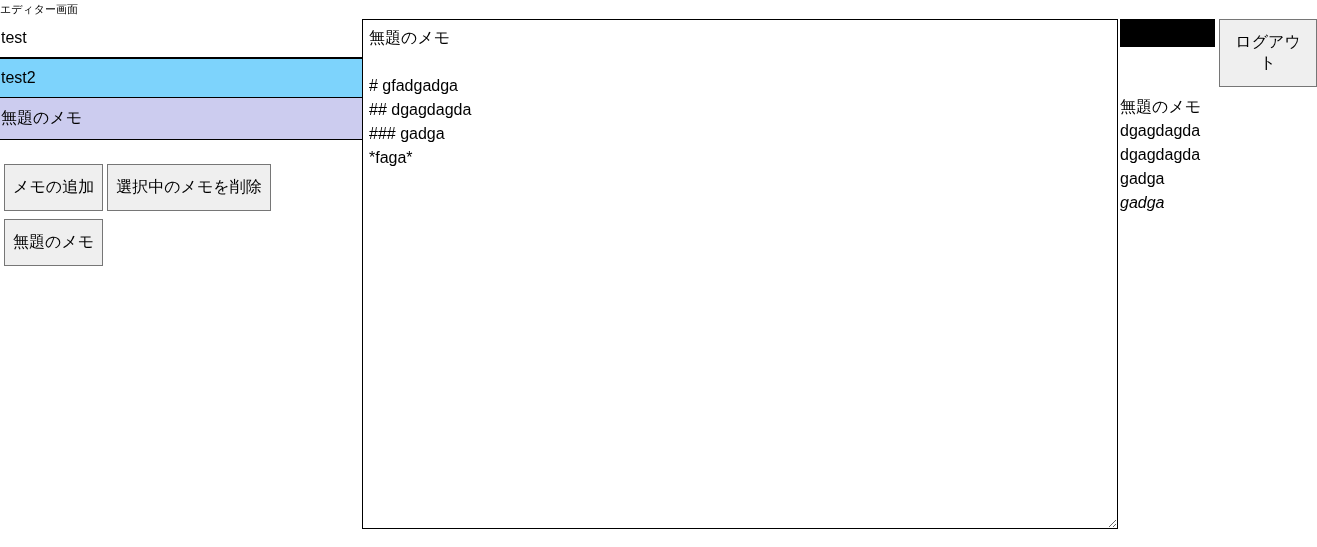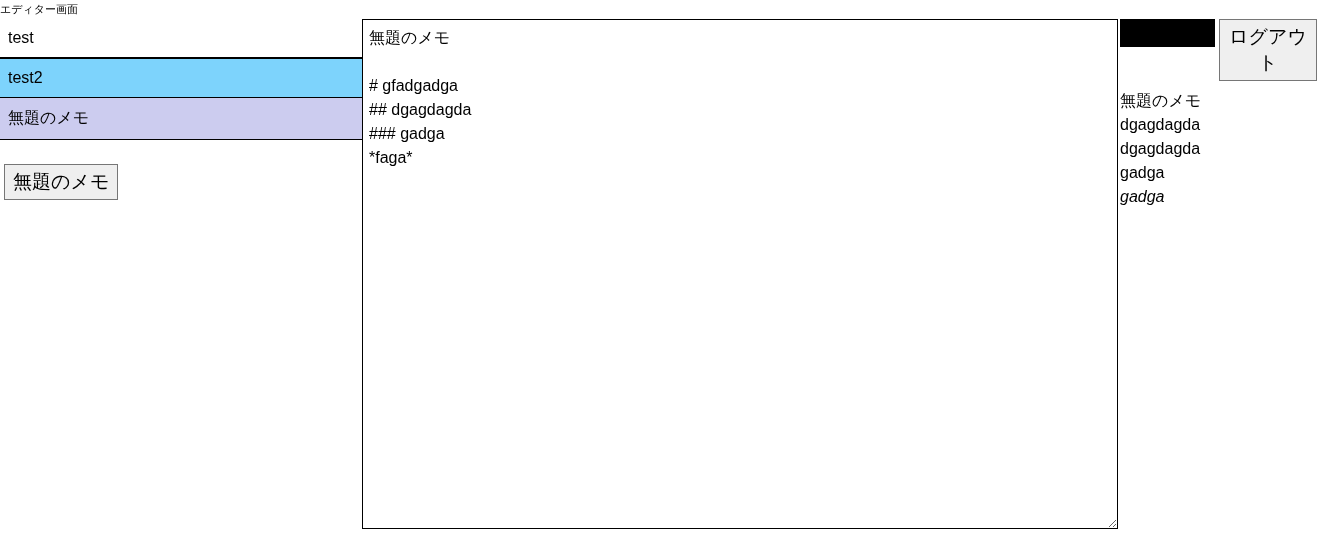--- a/index.html
+++ b/index.html
@@ -27,21 +27,21 @@
       flex-direction: row;
     }
     .sidebar {
       width: 362px;
       flex-shrink: 0;
     }
     .memo-list {
       width: 100%;
     }
     .memo-item {
-      padding: 10px 8px;
+      padding: 10px 1px;
       border-bottom: 1px solid #000;
       cursor: pointer;
       font-size: 16px;
     }
     .memo-item.first {
       border-top: none;
     }
     .memo-item.test2 {
       background: #7dd3fc;
       border-top: 1px solid #000;
@@ -53,22 +53,22 @@
       margin-top: 24px;
       padding-left: 4px;
     }
     .sidebar-buttons-row {
       display: flex;
       gap: 4px;
       margin-bottom: 8px;
     }
     .btn {
       font-family: inherit;
-      font-size: 19px;
-      padding: 4px 8px;
+      font-size: 16px;
+      padding: 12px 8px;
       background: #efefef;
       border: 1px solid #767676;
       cursor: pointer;
     }
     .center {
       flex: 1;
       padding-left: 0;
     }
     .editor {
       width: 756px;
@@ -133,20 +133,24 @@
         </div>
         <div class="memo-item test2">
           <span>test2</span>
         </div>
         <div class="memo-item selected">
           <span>無題のメモ</span>
         </div>
       </div>
       <div class="sidebar-buttons">
         <div class="sidebar-buttons-row">
+          <button class="btn">メモの追加</button>
+          <button class="btn">選択中のメモを削除</button>
+        </div>
+        <div class="sidebar-buttons-row">
           <button class="btn">無題のメモ</button>
         </div>
       </div>
     </div>
     <div class="center">
       <textarea class="editor" style="">無題のメモ
 
 # gfadgadga
 ## dgagdagda
 ### gadga

